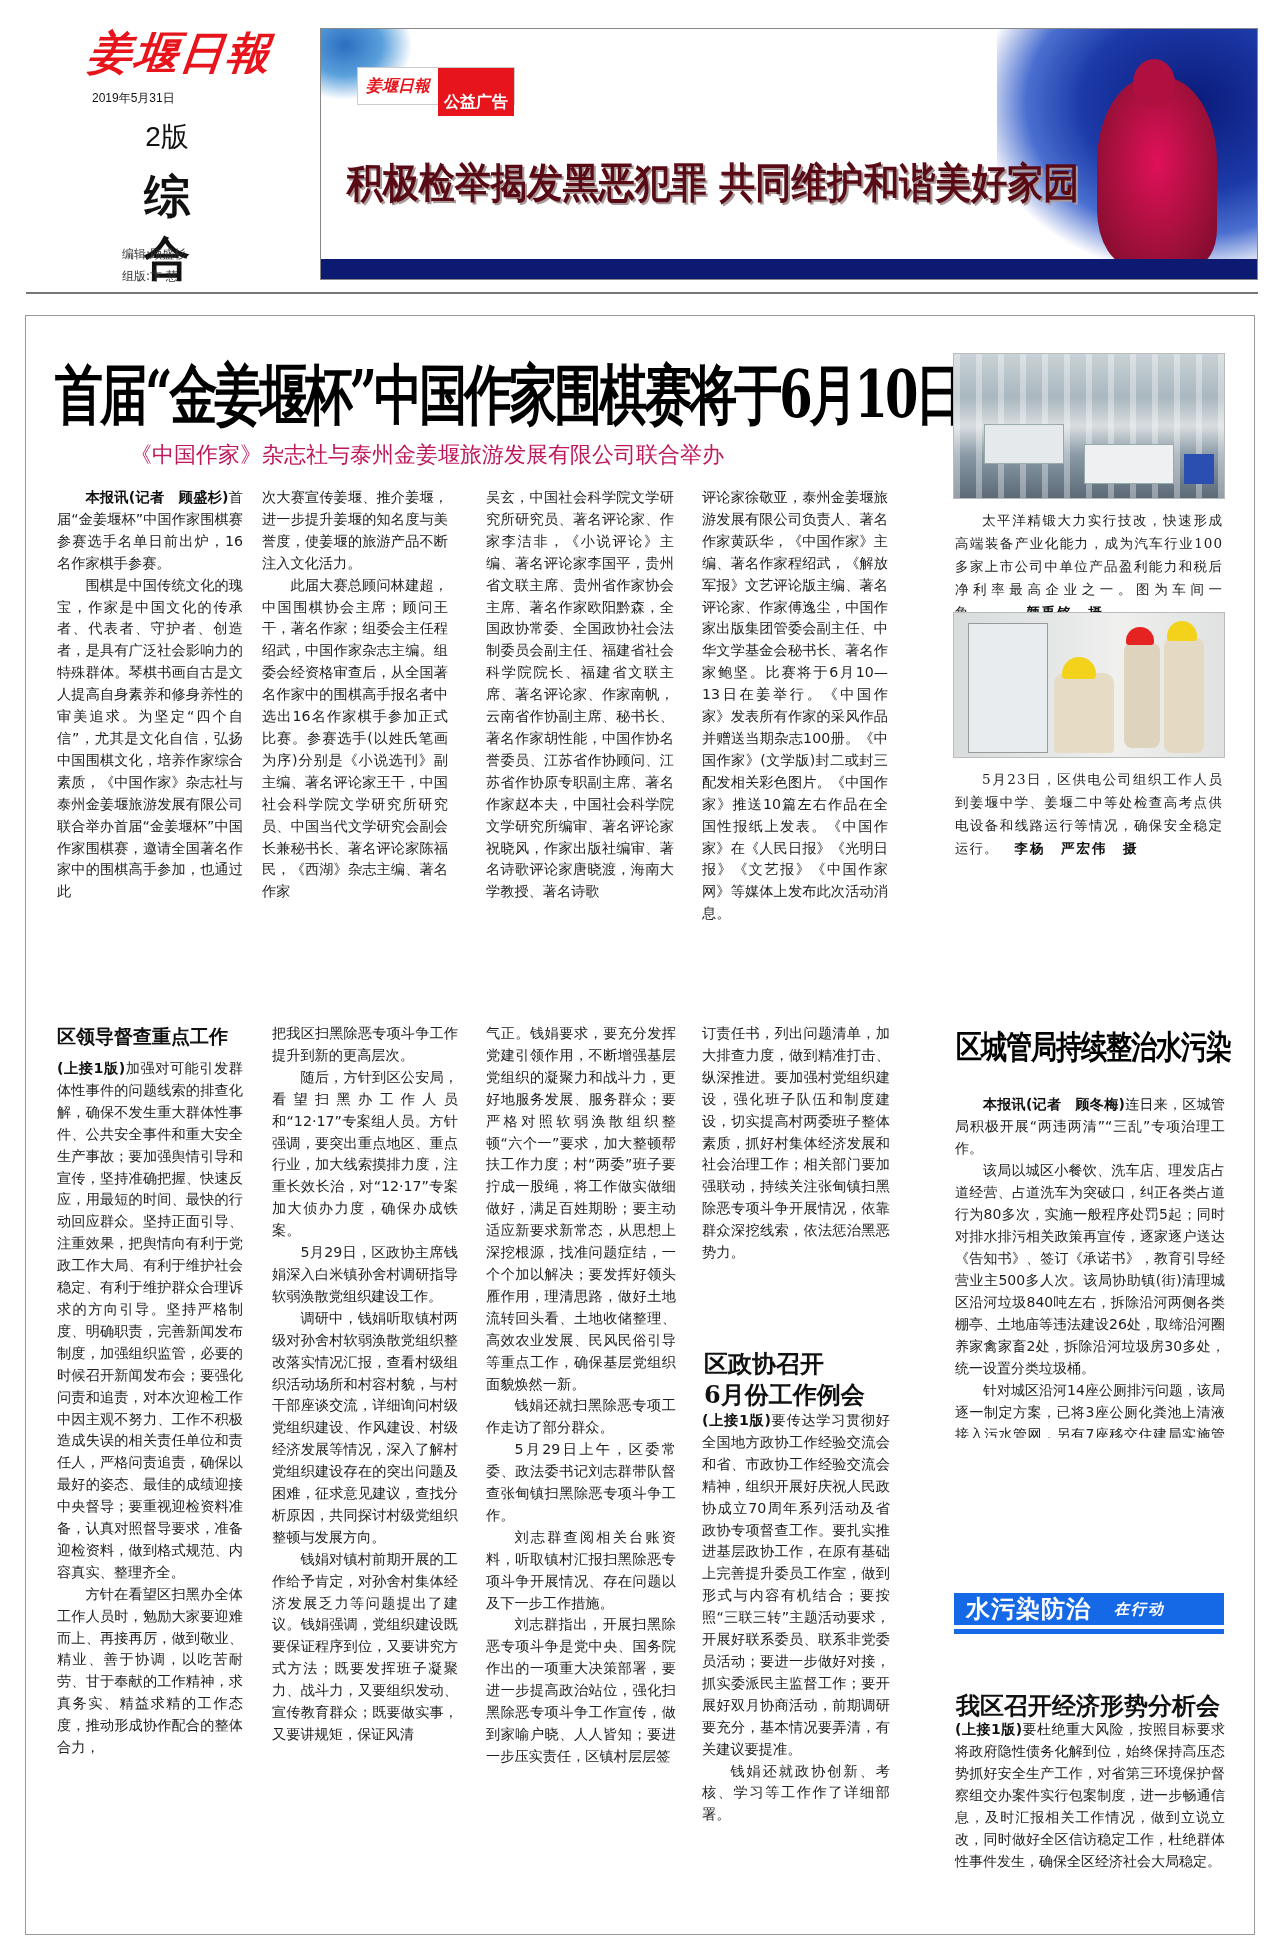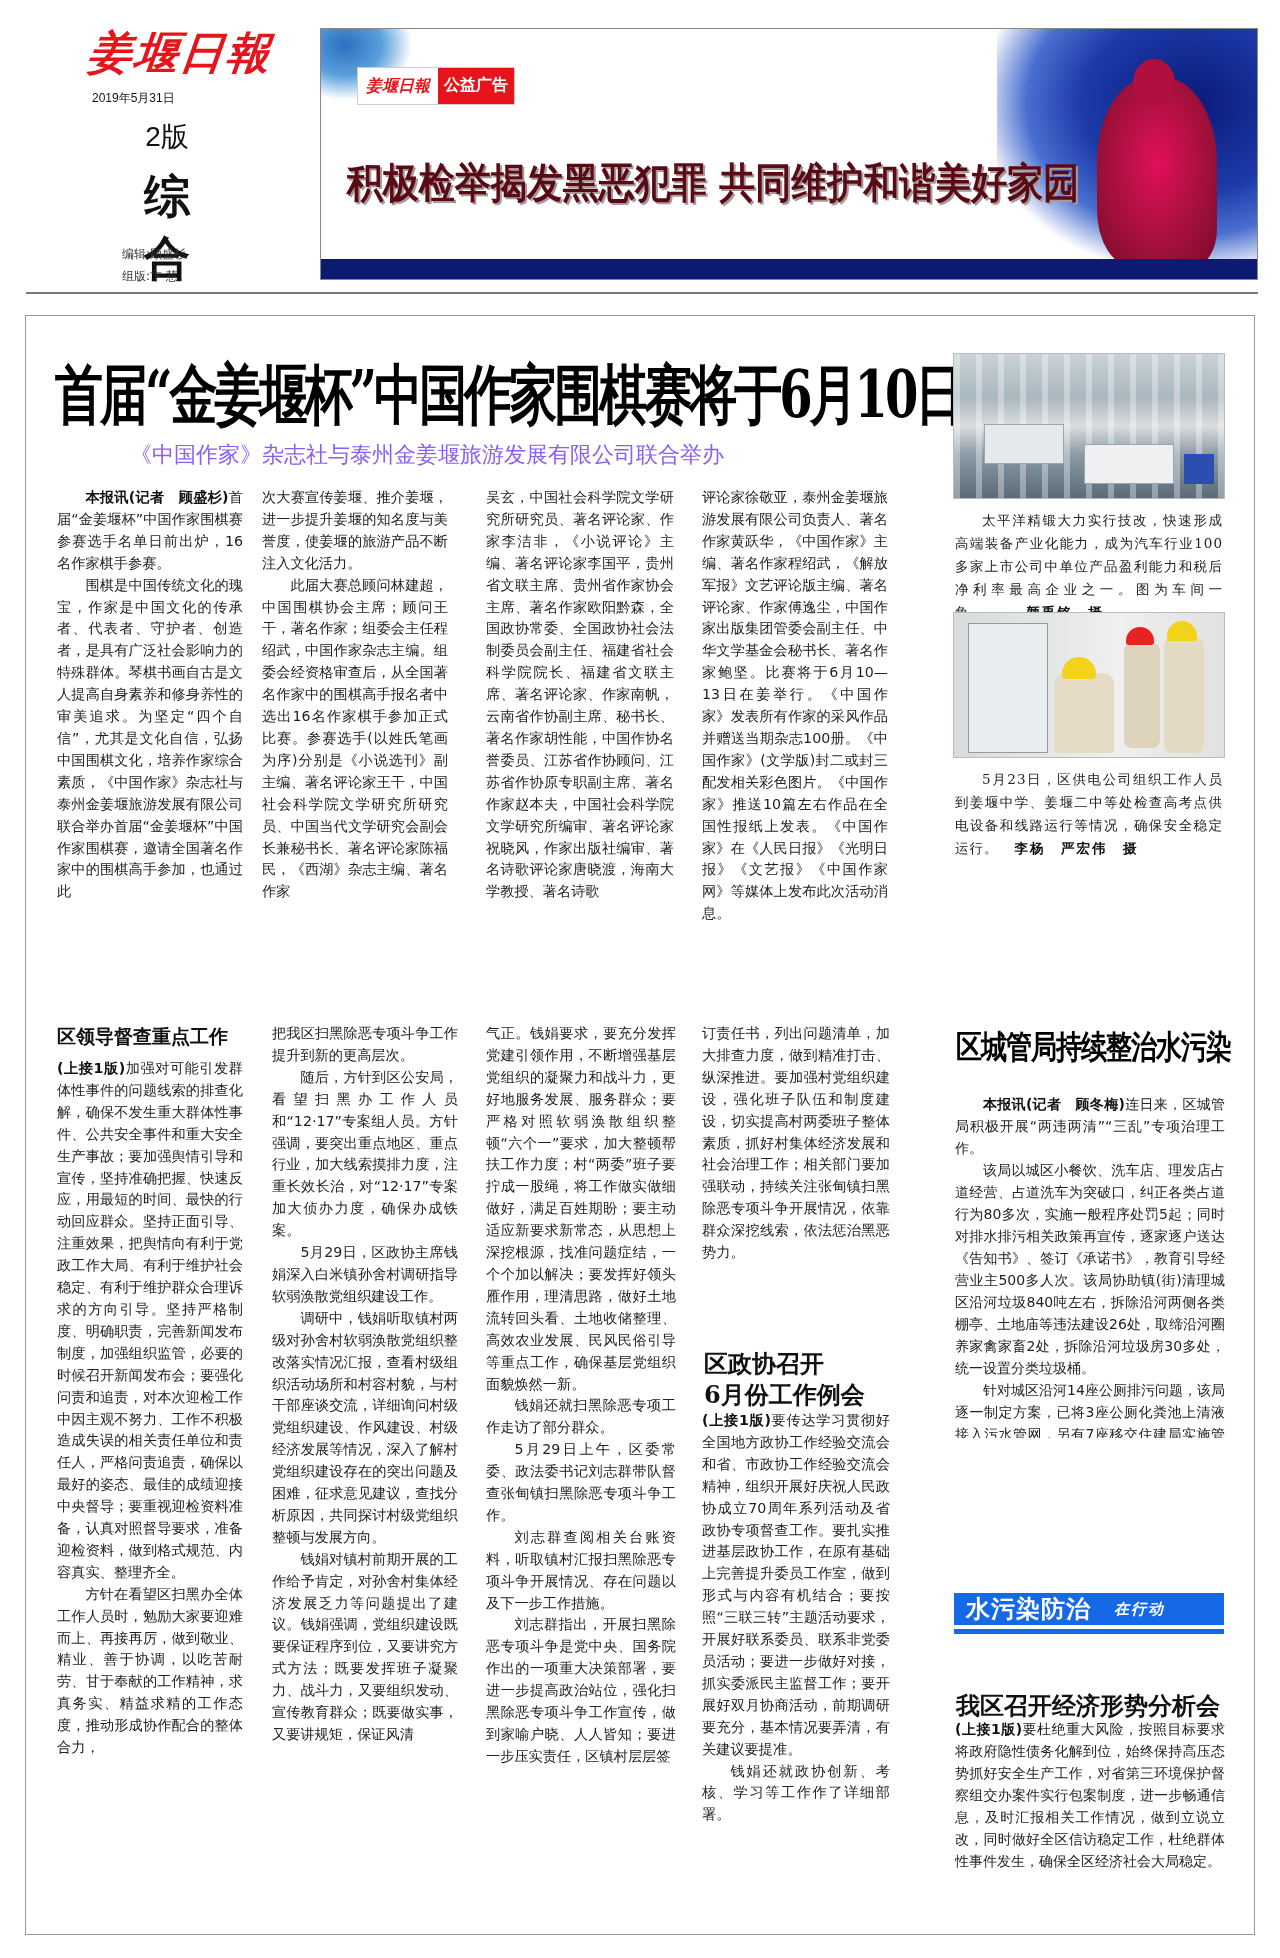--- a/index.html
+++ b/index.html
@@ -17,30 +17,30 @@
 
   
   .banner { left:320px; top:28px; width:938px; height:252px; border:1px solid #888; overflow:hidden; background:#fff; }
   .banner .ink-l { position:absolute; left:-20px; top:-20px; width:110px; height:90px; background:radial-gradient(ellipse at 40% 40%, #2a6fbf 0%, #5aa0dc 40%, rgba(255,255,255,0) 72%); }
   .banner .ink-r { position:absolute; right:-40px; top:-30px; width:300px; height:260px; background:radial-gradient(ellipse at 65% 40%, #0a1a7a 0%, #1c3aa8 40%, #4a6fd0 60%, rgba(255,255,255,0) 78%); }
   .banner .soldier { position:absolute; right:40px; top:48px; width:120px; height:190px; background:radial-gradient(ellipse at 50% 45%, #e0105a 0%, #a0103a 60%, #7a0a2a 100%); border-radius:45% 45% 20% 30%; }
   .banner .soldier-head { position:absolute; right:82px; top:30px; width:42px; height:48px; border-radius:50%; background:#b01040; }
   .banner .strip { position:absolute; left:0; bottom:0; width:100%; height:20px; background:#0c1a72; }
   .banner .tag { position:absolute; left:36px; top:38px; height:38px; display:flex; border:1px solid #ccc; }
   .banner .tag-logo { background:#fff; color:#e8141b; font-weight:bold; font-style:italic; font-size:16px; padding:8px 8px; }
-  .banner .tag-label { background:#e8141b; color:#fff; font-size:16px; font-weight:bold; padding:7px 6px; font-family:"DejaVu Sans", sans-serif; }
+  .banner .tag-label { background:#e8141b; color:#fff; font-size:16px; font-weight:bold; padding:24px 6px; font-family:"DejaVu Sans", sans-serif; }
   .banner .slogan { position:absolute; left:12px; top:130px; width:760px; text-align:center; font-family:"DejaVu Sans", sans-serif; font-weight:bold; font-size:36px; color:#5a0a14; letter-spacing:0px; text-shadow:2px 2px 0 #a89a9a; white-space:nowrap; transform:scaleY(1.15); }
 
   .rule-top { left:26px; top:292px; width:1232px; height:2px; background:#777; }
 
   
   .box { left:25px; top:315px; width:1230px; height:1620px; border:1px solid #9a9a9a; }
 
   .headline { left:55px; top:352px; width:880px; font-family:"DejaVu Serif", serif; font-weight:bold; font-size:48px; letter-spacing:-3px; color:#000; white-space:nowrap; transform:scaleY(1.35); transform-origin:top left; }
-  .subhead { left:130px; top:440px; width:760px; font-family:"DejaVu Sans", sans-serif; font-size:22px; color:#8b5cf6; white-space:nowrap; }
+  .subhead { left:130px; top:440px; width:760px; font-family:"DejaVu Sans", sans-serif; font-size:22px; color:#be185d; white-space:nowrap; }
 
   .col { font-family:"DejaVu Sans", sans-serif; font-size:14.2px; line-height:21.9px; color:#222; text-align:justify; overflow:hidden; }
   .col p { text-indent:2em; }
   .col p.noind { text-indent:0; }
   .col b { font-weight:bold; color:#111; }
 
   .c1 { left:57px; top:487px; width:186px; height:440px; }
   .c2 { left:262px; top:487px; width:186px; height:440px; }
   .c3 { left:486px; top:487px; width:188px; height:440px; }
   .c4 { left:702px; top:487px; width:186px; height:440px; }

